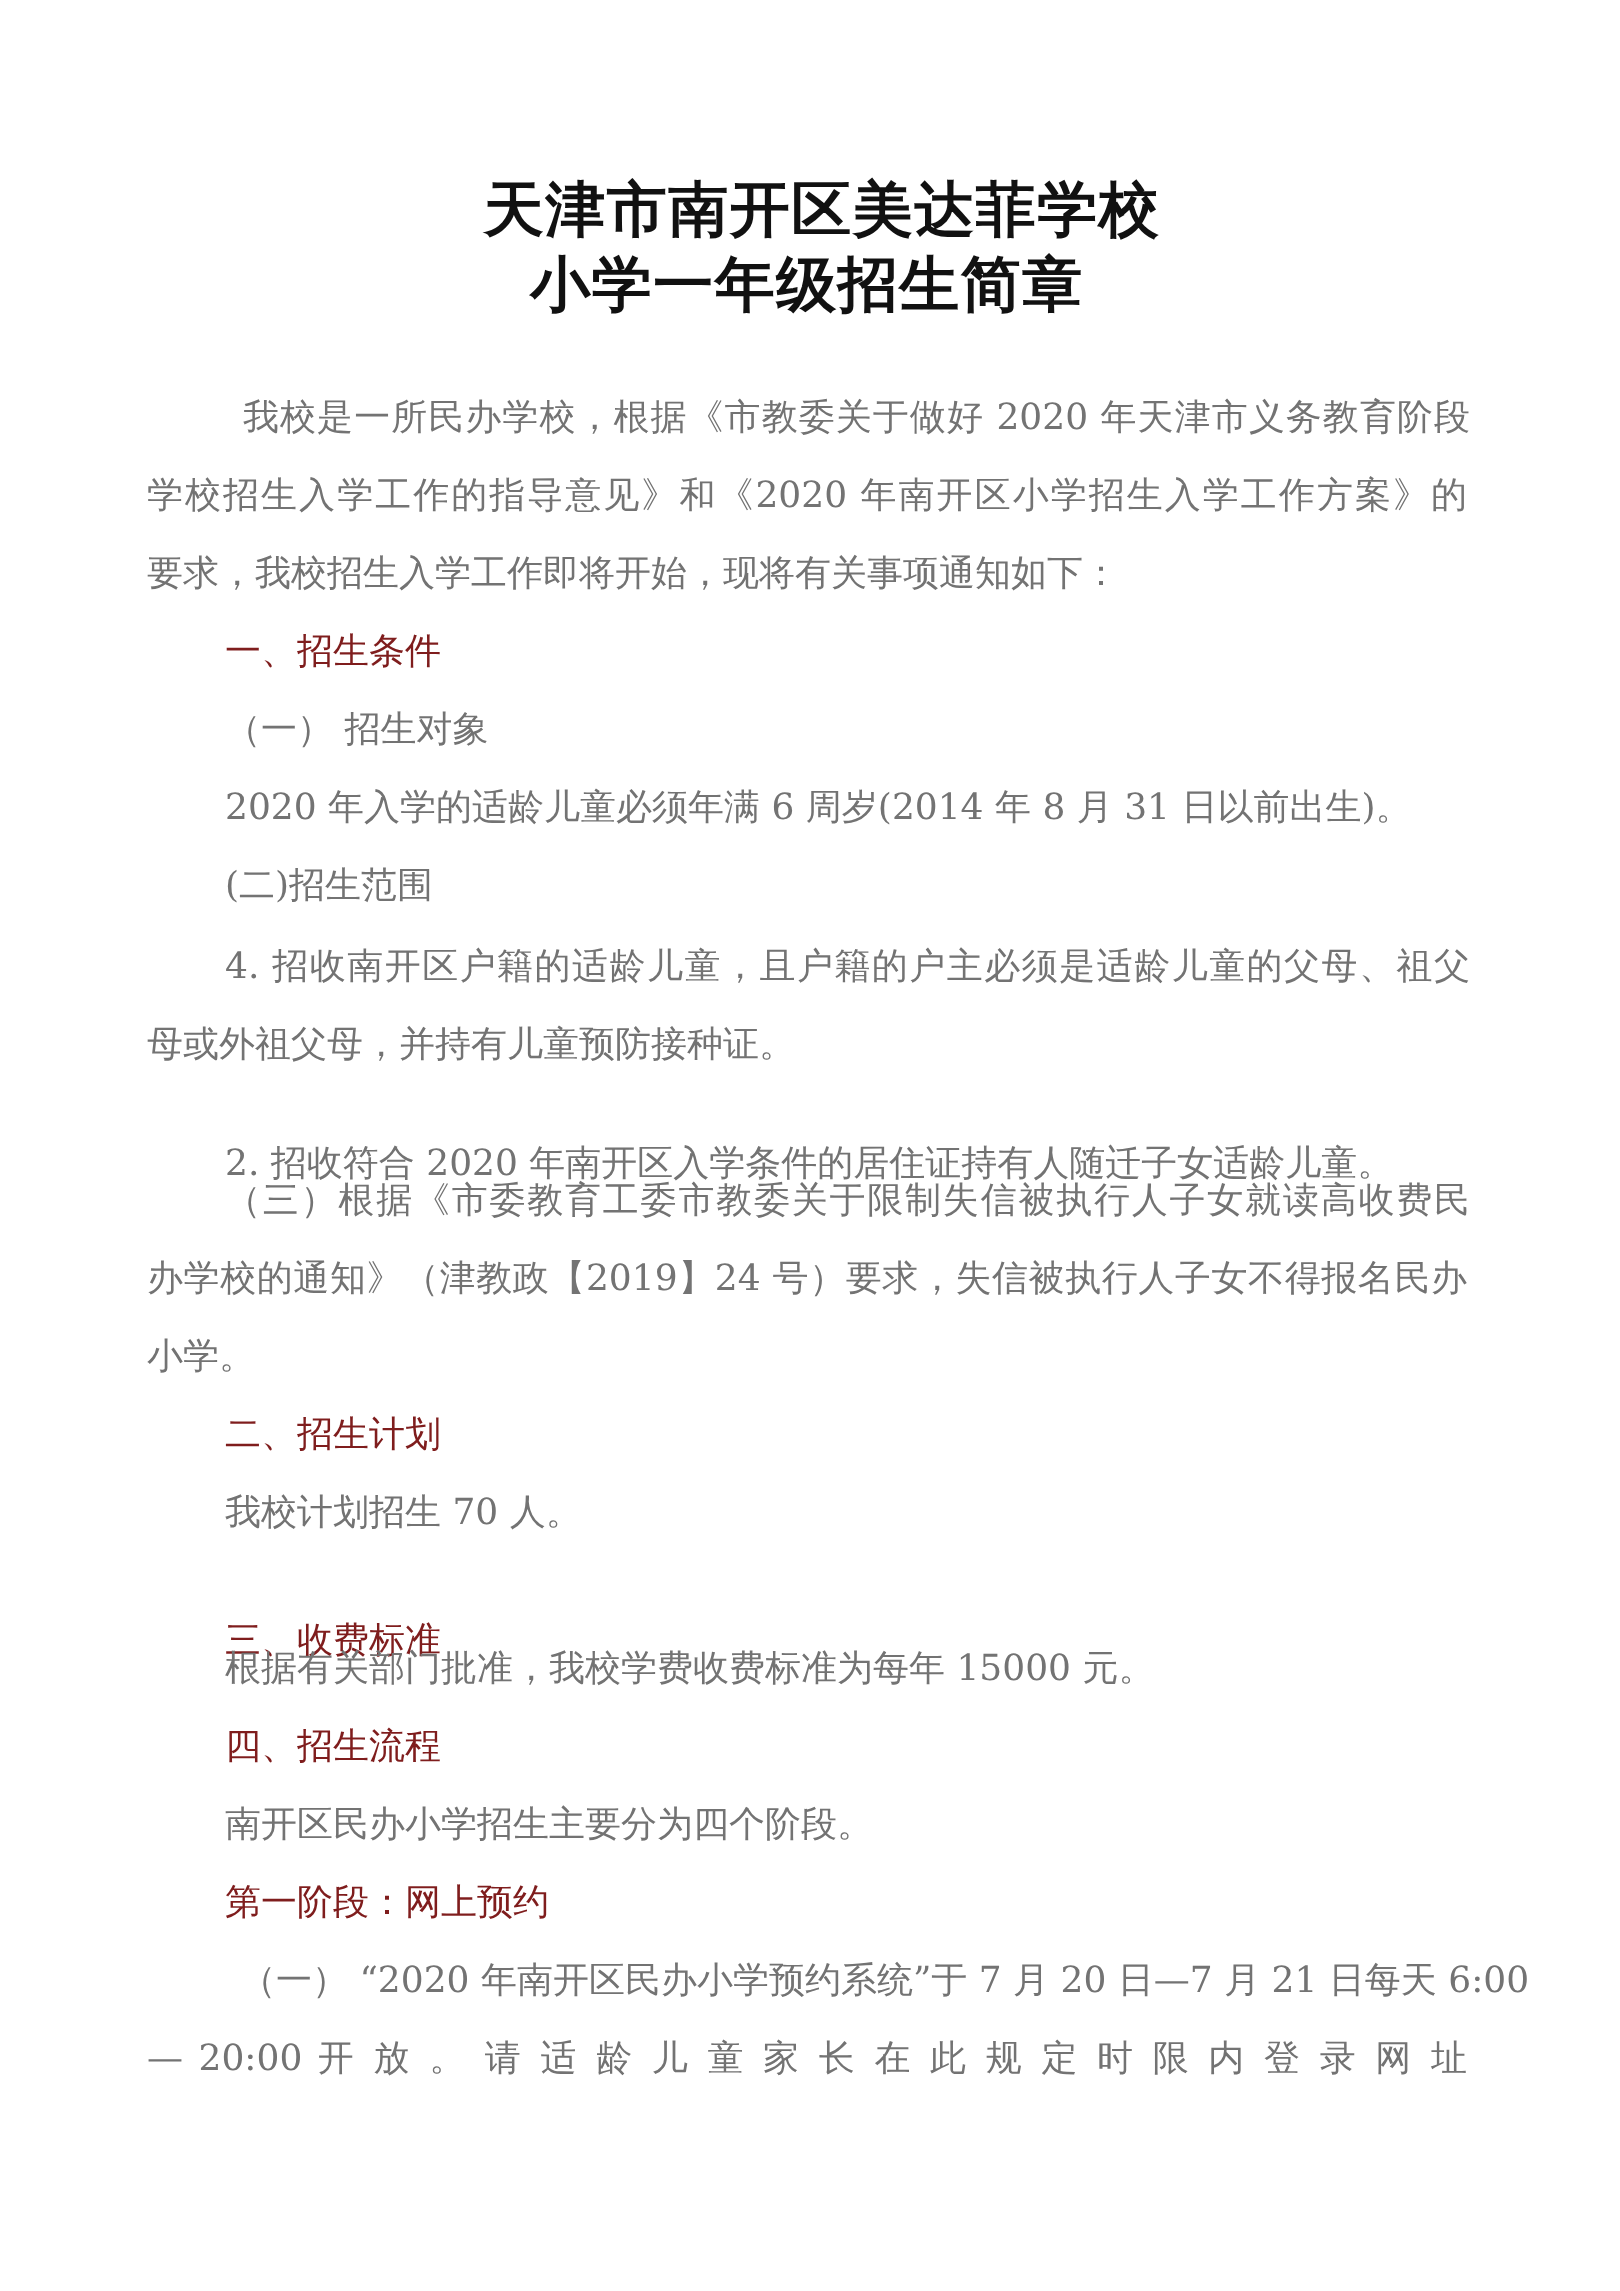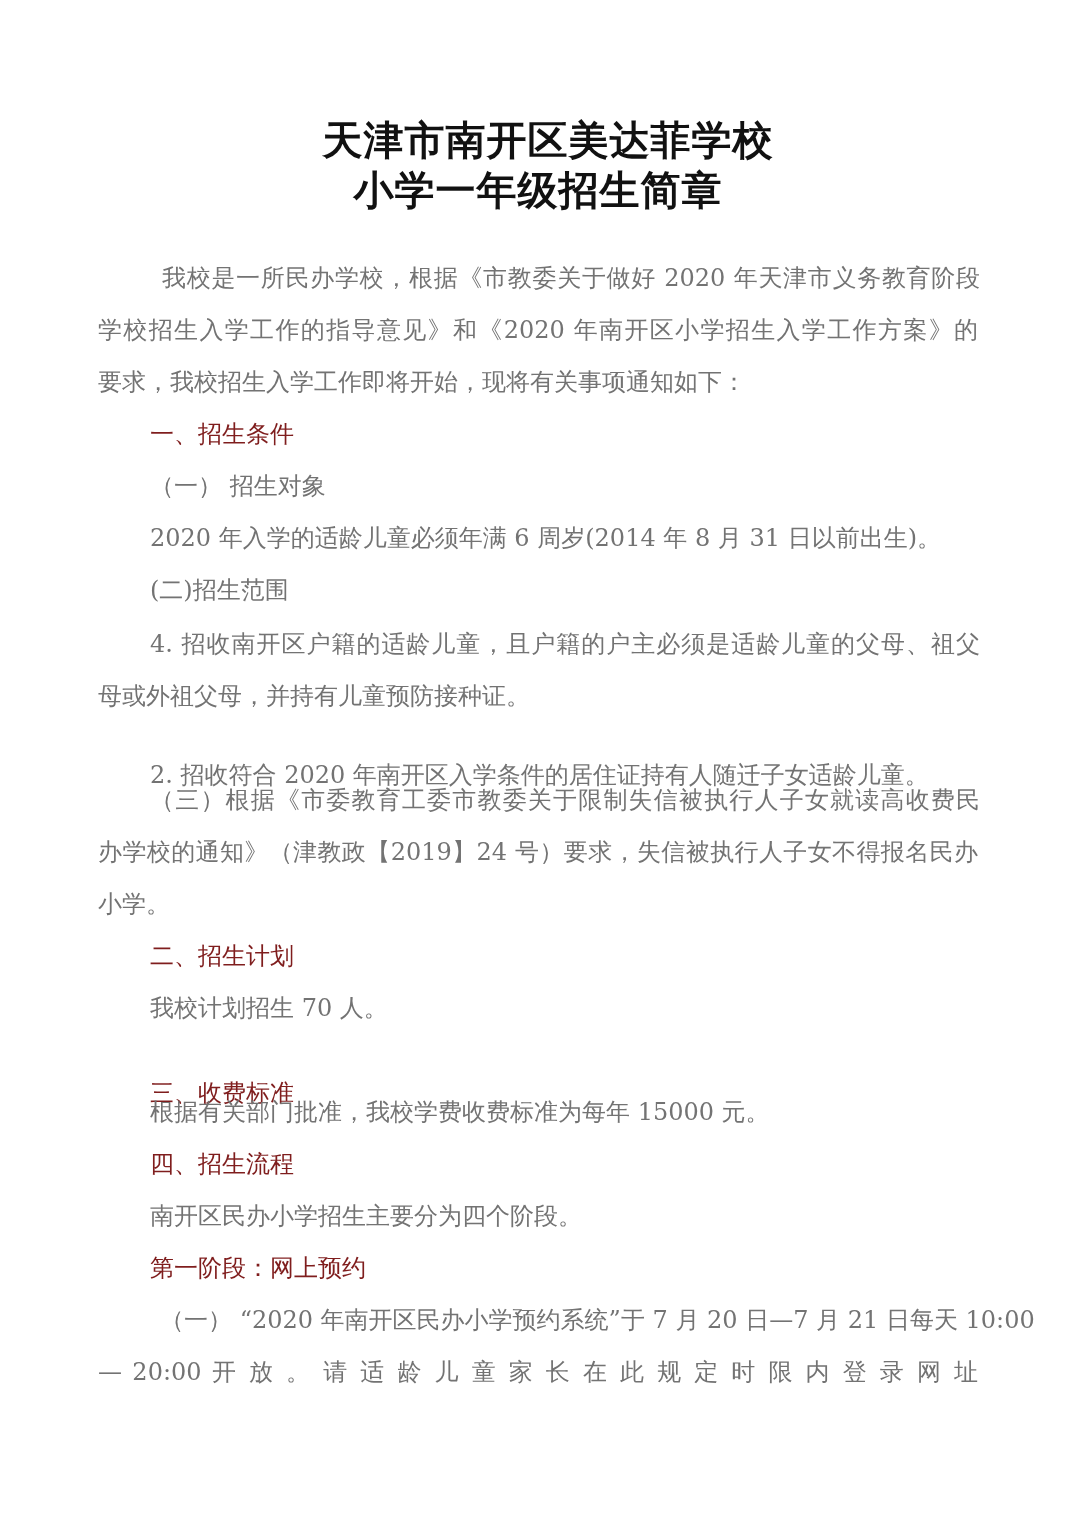--- a/index.html
+++ b/index.html
@@ -83,16 +83,16 @@
 
   <div class="line heading" style="left:150px; top:939px;">二、招生计划</div>
   <div class="line" style="left:150px; top:991px;">我校计划招生 70 人。</div>
 
   <div class="line heading" style="left:150px; top:1043px;margin-top:33px;">三、收费标准</div>
   <div class="line" style="left:150px; top:1095px;">根据有关部门批准，我校学费收费标准为每年 15000 元。</div>
 
   <div class="line heading" style="left:150px; top:1147px;">四、招生流程</div>
   <div class="line" style="left:150px; top:1199px;text-align:center;">南开区民办小学招生主要分为四个阶段。</div>
   <div class="line heading" style="left:150px; top:1251px;">第一阶段：网上预约</div>
-  <div class="line full" style="left:160px; top:1303px; width:820px;">（一）  “2020 年南开区民办小学预约系统”于 7 月 20 日—7 月 21 日每天  10:00</div>
+  <div class="line full" style="left:160px; top:1303px; width:820px;">（一）  “2020 年南开区民办小学预约系统”于 7 月 20 日—7 月 21 日每天  6:00</div>
   <div class="line full" style="left:98px; top:1355px;">— 20:00  开 放 。 请 适 龄 儿 童 家 长 在 此 规 定 时 限 内 登 录 网 址</div>
 
 </div>
 
 </body></html>

